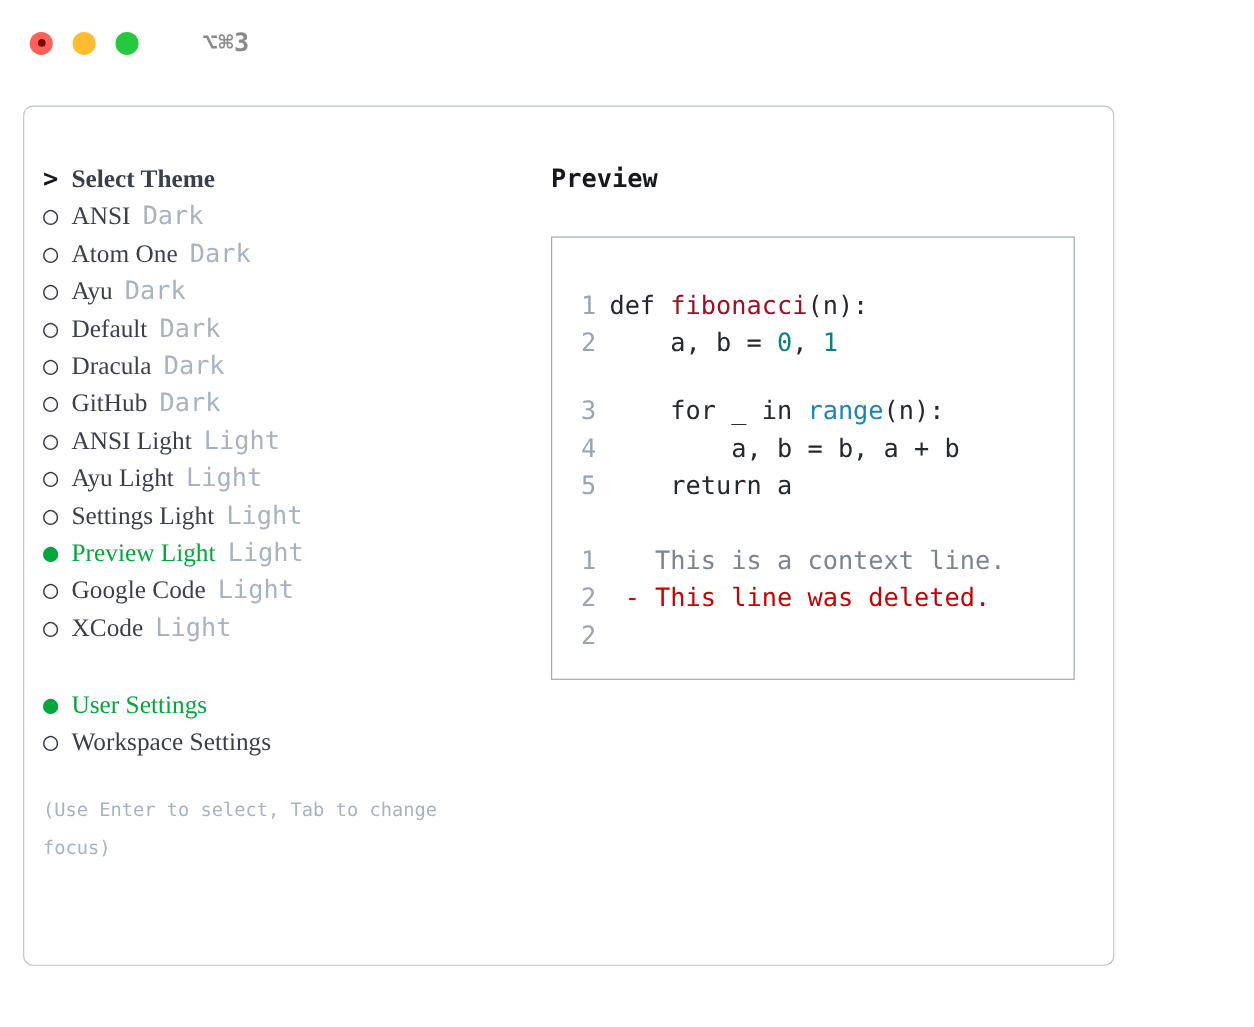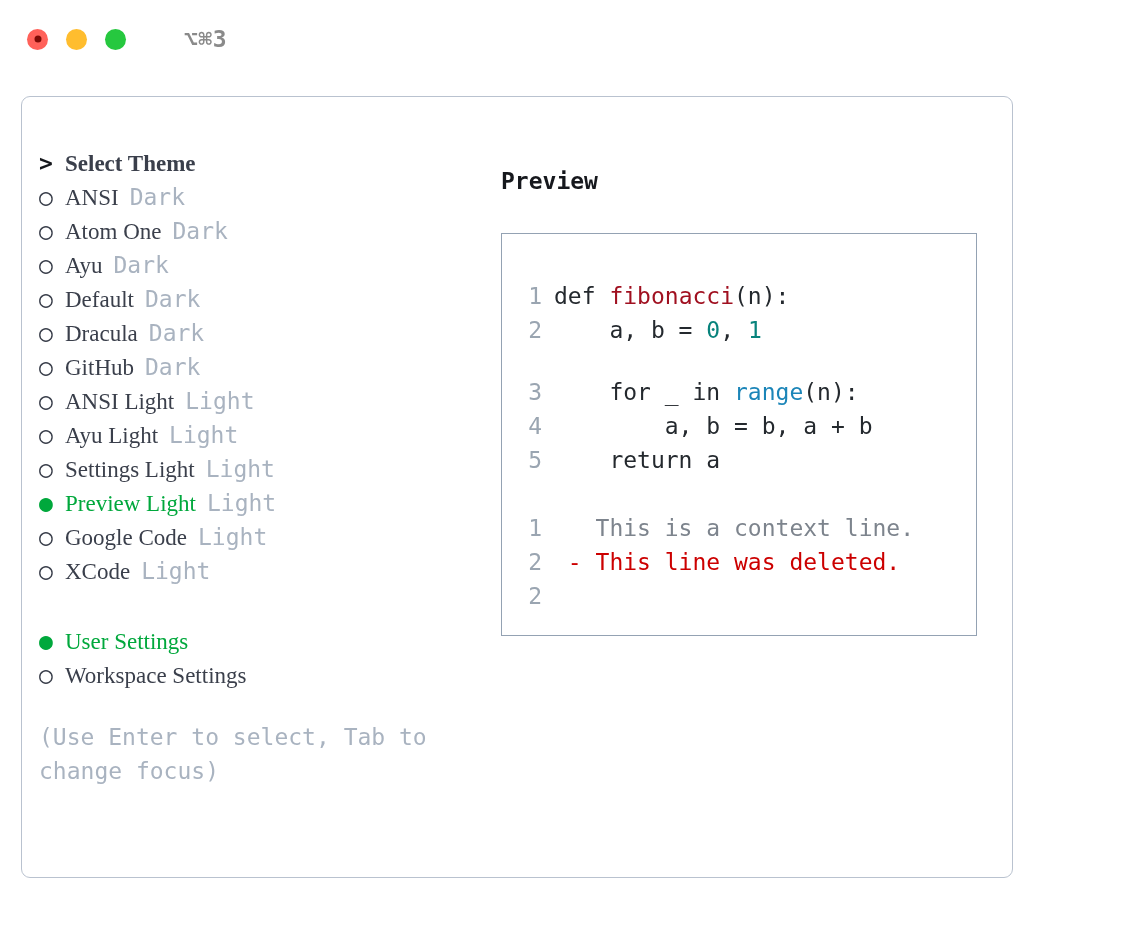--- a/index.html
+++ b/index.html
@@ -117,31 +117,31 @@
   .label.sel { color: #00a83c; }
   .tag {
     color: #a9b3c0;
     margin-left: 11px;
   }
 
   .section-gap { height: 36px; }
 
   .hint {
     margin-top: 28px;
-    font-size: 23px;
+    font-size: 17px;
     line-height: 34px;
     color: #a9b3c0;
     width: 400px;
   }
 
   
   .right-pane {
     position: absolute;
     left: 479px;
-    top: 67px;
+    top: 49px;
     width: 495px;
   }
   .preview-title {
     font-size: 23px;
     font-weight: bold;
     color: #16181d;
     line-height: 34px;
   }
   .preview-box {
     margin-top: 35px;

